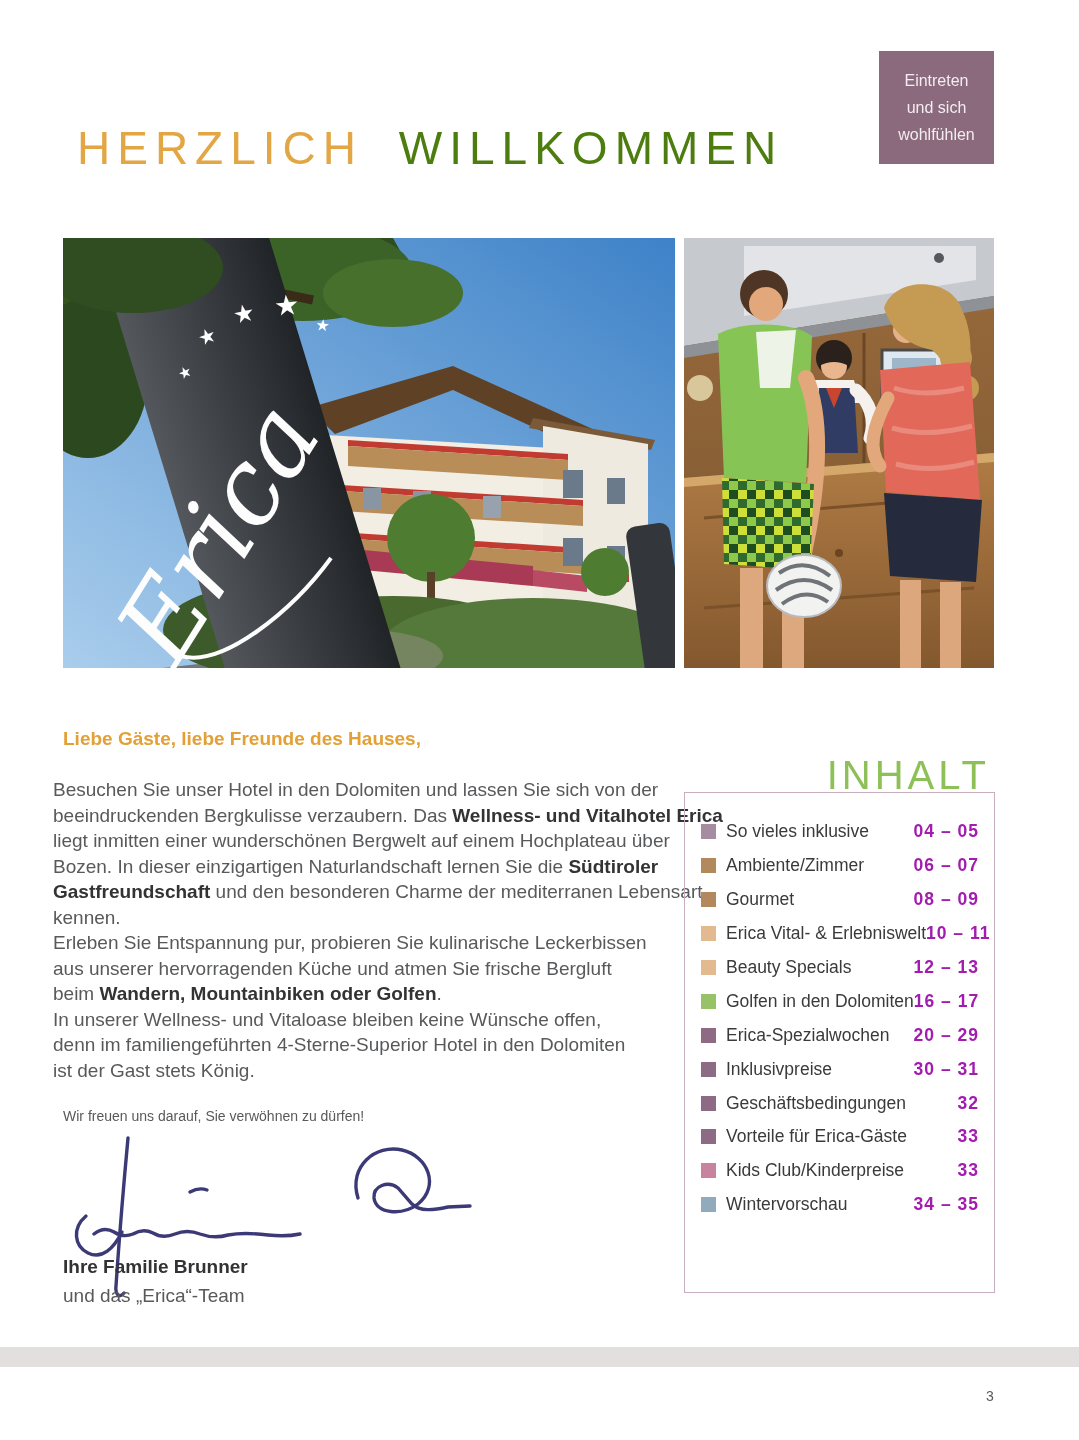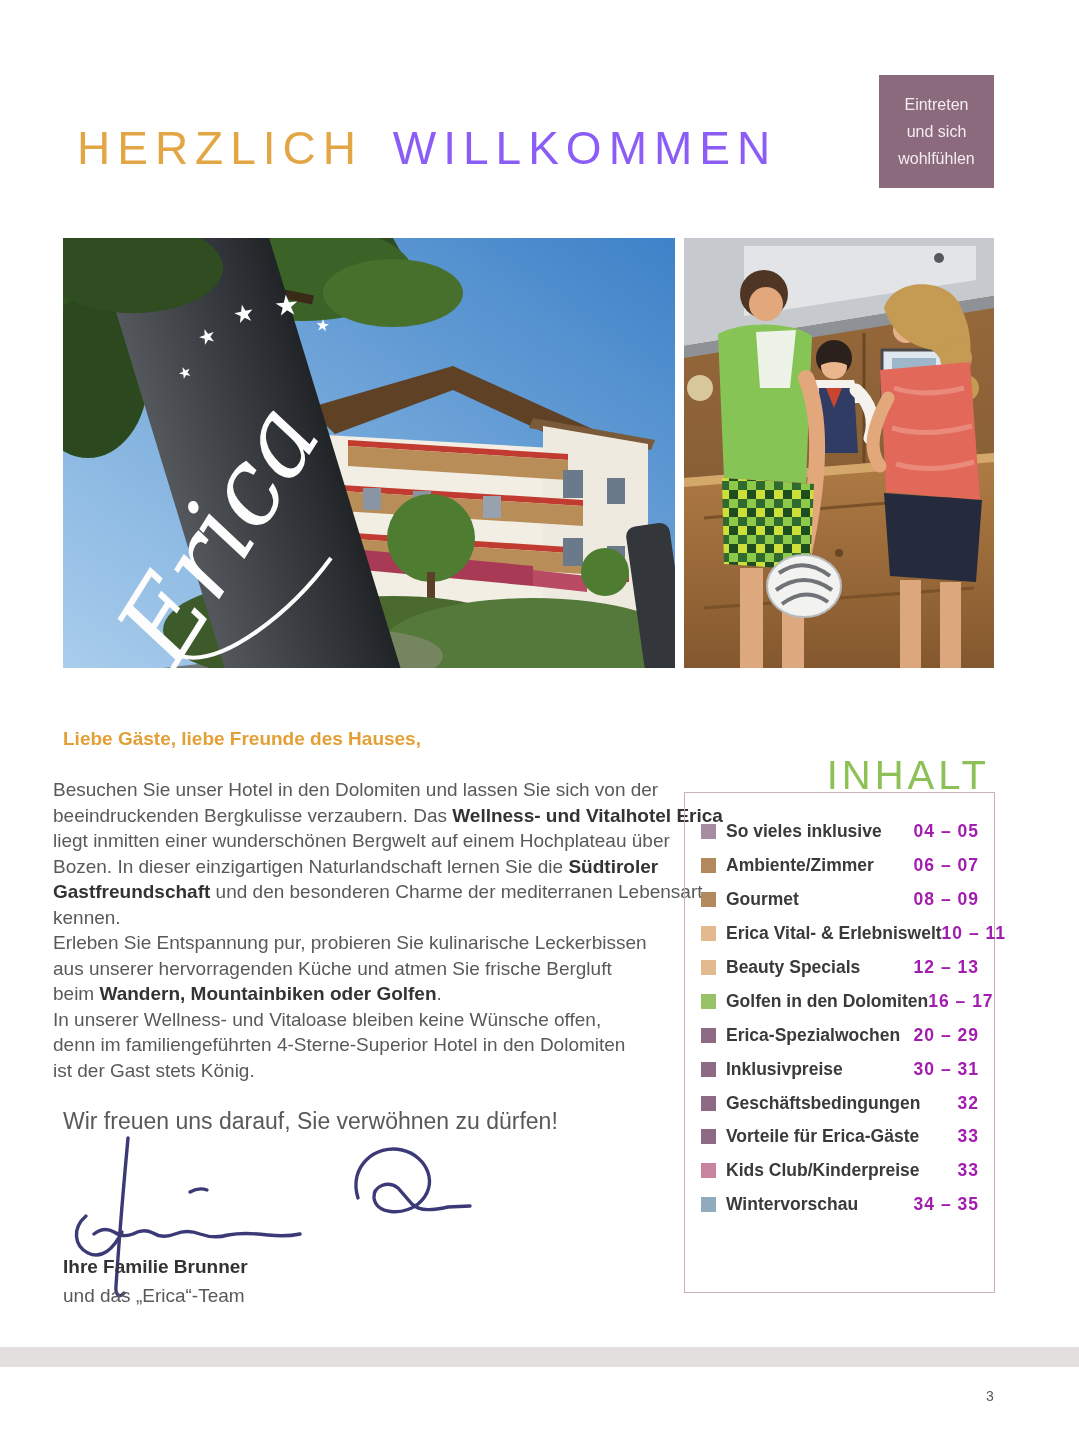--- a/index.html
+++ b/index.html
@@ -6,64 +6,64 @@
   .page{
     position:relative;width:1079px;height:1440px;background:#ffffff;
     font-family:"Liberation Sans",sans-serif;overflow:hidden;
   }
   
   .main-title{
     position:absolute;left:61px;top:121px;font-size:46px;font-weight:400;
     letter-spacing:7px;white-space:nowrap;
   }
   .main-title .w1{color:#e2a644;margin-left:16px;}
-  .main-title .w2{color:#8b5cf6;margin-left:10px;}
+  .main-title .w2{color:#4d7c0f;margin-left:16px;}
   
   .badge{
     position:absolute;left:879px;top:51px;width:115px;height:113px;
     background:#8a6a7c;color:#f3edf1;text-align:center;
     display:flex;flex-direction:column;justify-content:center;
-    font-size:16px;line-height:27px;margin-top:24px;
+    font-size:16px;line-height:27px;
   }
   
   .photo{position:absolute;top:238px;overflow:hidden;}
   .photo-left{left:63px;width:612px;height:430px;}
   .photo-right{left:684px;width:310px;height:430px;}
   .photo svg{display:block;}
   
   .salutation{
     position:absolute;left:63px;top:728px;font-size:19px;font-weight:700;color:#e2a036;
     white-space:nowrap;
   }
   .intro{
     position:absolute;left:53px;top:777px;width:600px;
     font-size:19px;color:#58595b;
   }
   .body-line{height:25.5px;line-height:25.5px;white-space:nowrap;}
   .body-line .bold{font-weight:700;color:#333335;}
   .closing-line{
-    position:absolute;left:63px;top:1108px;font-size:23px;color:#58595b;white-space:nowrap;
+    position:absolute;left:63px;top:1108px;font-size:14px;color:#58595b;white-space:nowrap;
   }
   
   .signature{position:absolute;left:58px;top:1136px;}
   .signer{position:absolute;left:63px;top:1252px;font-size:19px;line-height:29px;color:#58595b;}
   .signer .name{font-weight:700;color:#333335;}
   
   .toc-heading{
     position:absolute;top:753px;left:684px;width:306px;text-align:right;
     font-size:40px;color:#8dc157;letter-spacing:4px;font-weight:400;
   }
   .toc-box{
     position:absolute;left:684px;top:792px;width:311px;height:501px;
     border:1px solid #c9aebd;box-sizing:border-box;
     padding:22px 15px 0 16px;
   }
   .toc-row{display:flex;align-items:center;height:33.9px;}
   .toc-square{width:15px;height:15px;flex:0 0 15px;margin-right:10px;}
-  .toc-label{flex:1;font-size:17.5px;font-weight:700;color:#3a3a3c;white-space:nowrap;}
+  .toc-label{flex:1;font-size:17.5px;font-weight:400;color:#3a3a3c;white-space:nowrap;}
   .toc-pages{font-size:17.5px;font-weight:700;color:#a21caf;letter-spacing:1px;white-space:nowrap;}
   
   .footer-band{position:absolute;left:0;top:1347px;width:1079px;height:20px;background:#e3dfde;}
   .page-number{position:absolute;left:950px;top:1388px;width:80px;text-align:center;
     font-size:14px;color:#59595b;}
 </style>
 </head>
 <body>
 
 <div class="page">

